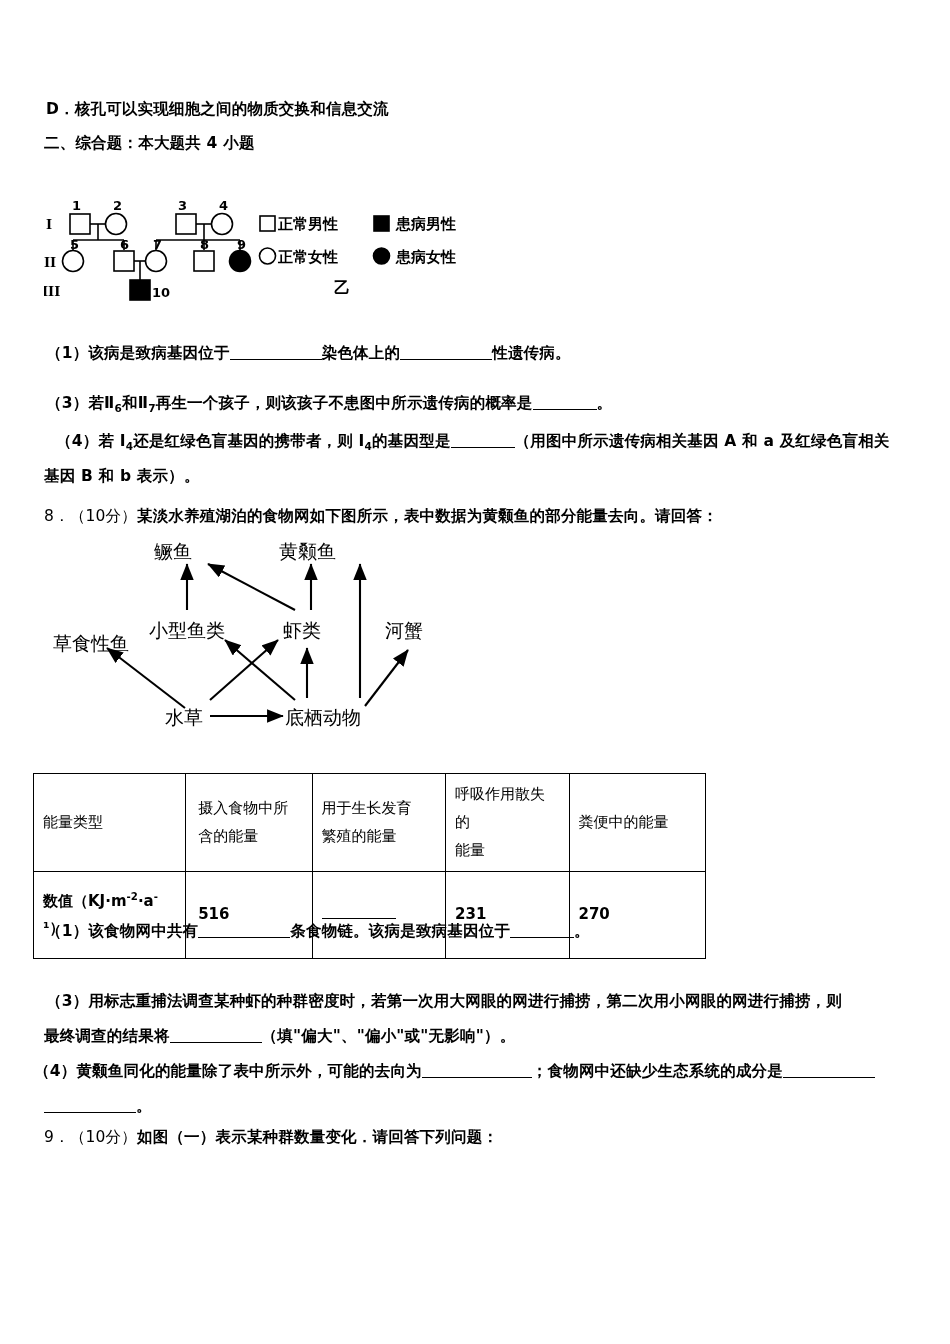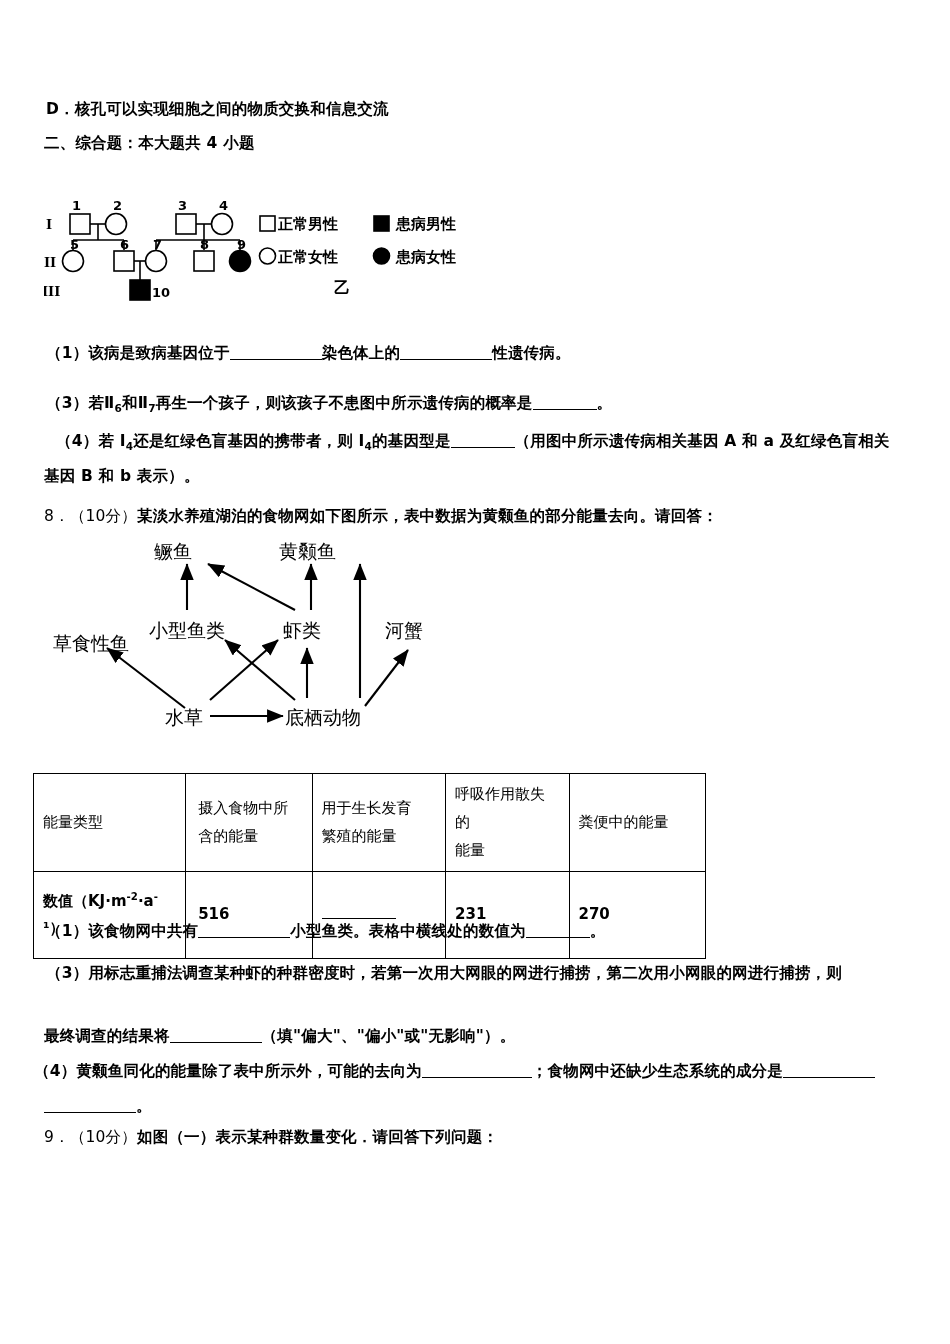--- a/index.html
+++ b/index.html
@@ -243,25 +243,25 @@
         </td>
         <td class="col1">516</td>
         <td class="col2"><span class="tbl-blank"></span></td>
         <td class="col3">231</td>
         <td class="col4">270</td>
       </tr>
     </tbody>
   </table>
 
   <div class="txt bold" style="left:46px; top:920px;">
-    <span>（1）该食物网中共有</span><span class="blank-l"></span><span>小型鱼类。表格中横线处的数值为</span><span class="blank-m"></span><span>。</span>
-  </div>
-
-
-  <div class="txt bold" style="left:46px; top:962px;">（3）用标志重捕法调查某种虾的种群密度时，若第一次用大网眼的网进行捕捞，第二次用小网眼的网进行捕捞，则</div>
+    <span>（1）该食物网中共有</span><span class="blank-l"></span><span>条食物链。该病是致病基因位于</span><span class="blank-m"></span><span>。</span>
+  </div>
+
+
+  <div class="txt bold" style="left:46px; top:990px;">（3）用标志重捕法调查某种虾的种群密度时，若第一次用大网眼的网进行捕捞，第二次用小网眼的网进行捕捞，则</div>
   <div class="txt bold" style="left:44px; top:1025px;">
     <span>最终调查的结果将</span><span class="blank-l"></span><span>（填"偏大"、"偏小"或"无影响"）。</span>
   </div>
 
   <div class="txt bold" style="left:34px; top:1060px;">
     <span>（4）黄颡鱼同化的能量除了表中所示外，可能的去向为</span><span class="blank-xl" style="width:110px;"></span><span>；食物网中还缺少生态系统的成分是</span><span class="blank-l"></span>
   </div>
   <div class="txt bold" style="left:44px; top:1095px;">
     <span class="blank-l"></span><span>。</span>
   </div>

